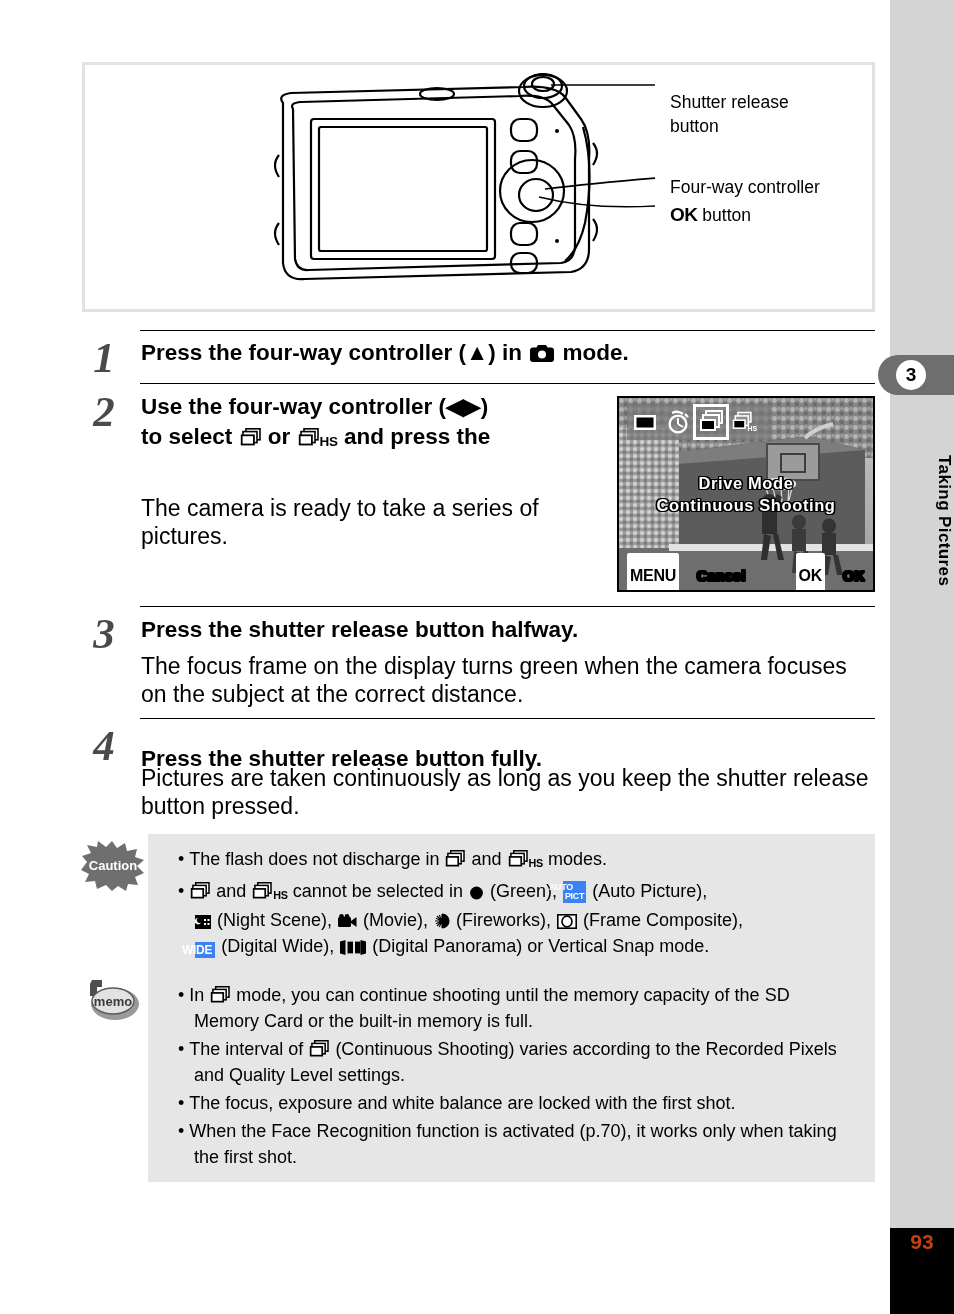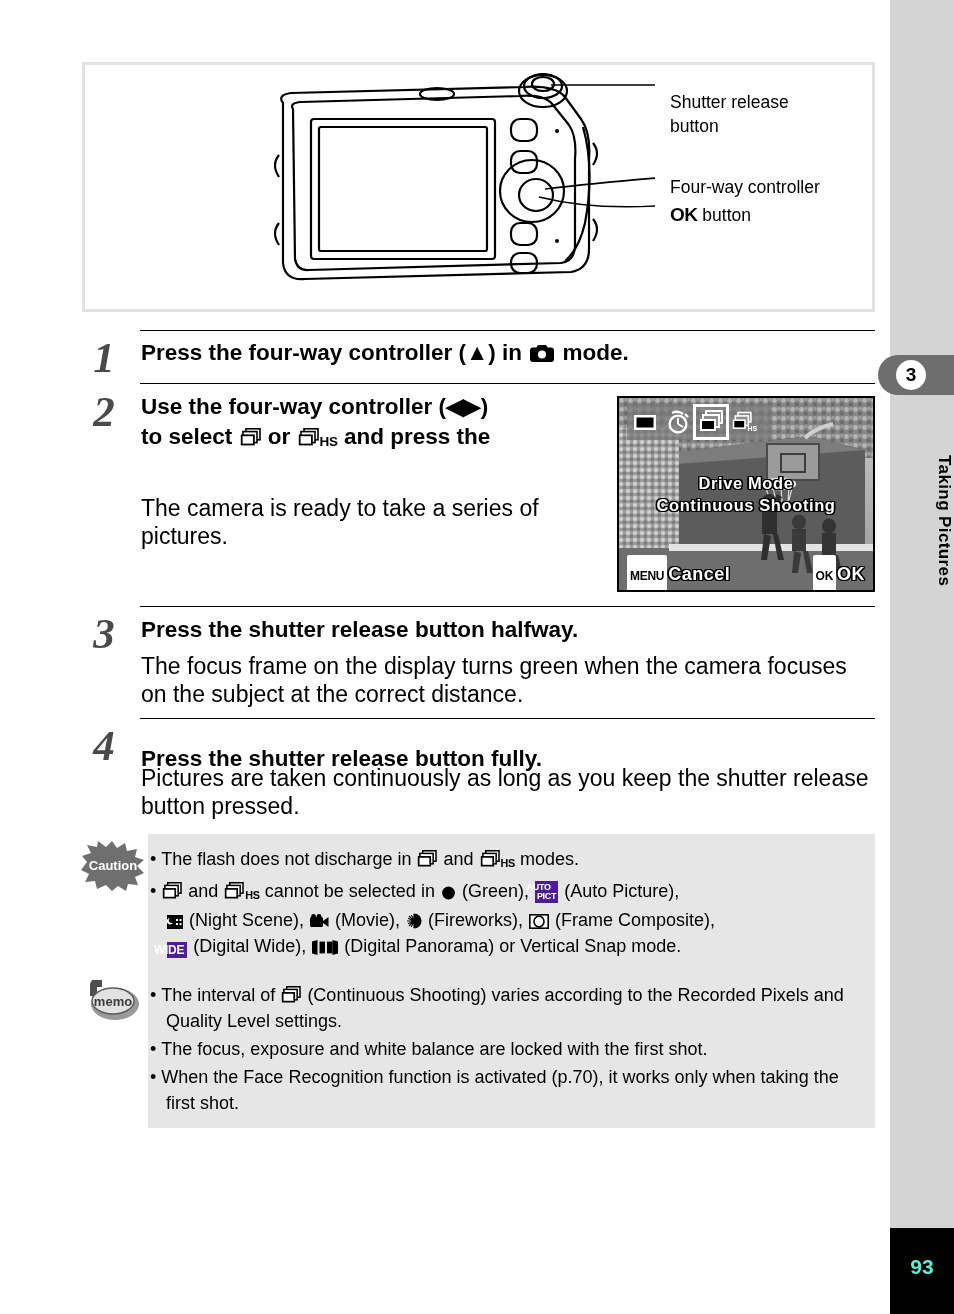--- a/index.html
+++ b/index.html
@@ -36,23 +36,23 @@
     position:absolute; top:398px; left:0;
     width:64px; height:240px;
     display:flex; align-items:flex-start; justify-content:center;
     font-size:17px; font-weight:bold; letter-spacing:0.4px;
     writing-mode:vertical-rl; text-orientation:mixed;
     padding-top:6px;
   }
   #page-number-block {
     position:absolute; left:0; top:1228px;
     width:64px; height:86px;
-    background:#000; color:#5eead4;
+    background:#000; color:#c2410c;
     font-size:21px; font-weight:bold;
-    padding-top:27px; text-align:center;
+    padding-top:2px; text-align:center;
   }
 
   
   #content { position:absolute; left:0; top:0; width:890px; height:1314px; }
 
   
   #illus-frame {
     position:absolute; left:82px; top:62px;
     width:793px; height:250px;
     border:3px solid #e2e2e2;
@@ -122,51 +122,51 @@
     text-shadow:-1.4px 0 #000,1.4px 0 #000,0 -1.4px #000,0 1.4px #000,
                 -1.4px -1.4px #000,1.4px 1.4px #000,1.4px -1.4px #000,-1.4px 1.4px #000;
   }
   #lcd-footer {
     position:absolute; left:0; bottom:5px; width:100%;
     display:flex; justify-content:space-between; align-items:center;
     padding:0 8px;
   }
   .lcd-keycap {
     background:#fff; color:#000; font-weight:bold;
-    font-size:12px; padding:14px 3px; border-radius:2px;
+    font-size:16px; padding:14px 3px; border-radius:2px;
     letter-spacing:-0.3px;
   }
   .lcd-keylabel {
-    color:#ffffff; font-weight:bold; font-size:18px; letter-spacing:0.5px;
-    margin-left:1px;
+    color:#000000; font-weight:bold; font-size:14px; letter-spacing:0.5px;
+    margin-left:18px;
     text-shadow:-1.3px 0 #000,1.3px 0 #000,0 -1.3px #000,0 1.3px #000,
                 -1.3px -1.3px #000,1.3px 1.3px #000,1.3px -1.3px #000,-1.3px 1.3px #000;
   }
 
   
   .notebox {
     position:absolute; left:148px; width:727px;
     background:#e6e6e6;
   }
-  .note-list { margin:0; padding:12px 16px 12px 2px; list-style:none; }
+  .note-list { margin:0; padding:12px 16px 12px 30px; list-style:none; }
   .note-list li {
     font-size:18px; line-height:26px;
     padding-left:16px; text-indent:-16px; margin-bottom:2px;
   }
   .note-list li:last-child { margin-bottom:0; }
   .bullet { margin-right:5px; }
   .note-badge { position:absolute; }
 
   
   .gbox {
     display:inline-block; vertical-align:-2px;
-    background:#4c1d95; color:#fff;
+    background:#3b82f6; color:#fff;
     font-size:9px; font-weight:bold; line-height:9px;
     padding:2px 2px; letter-spacing:-0.3px;
-    text-align:center; margin:0 1px;
+    text-align:left; margin:0 1px;
   }
   .gbox2 { display:inline-block; vertical-align:-3px; margin:0 1px; }
 </style>
 </head>
 <body>
 
 <div id="content">
 
   <div id="illus-frame">
 
@@ -455,20 +455,28 @@
   <svg class="note-badge" style="left:82px; top:978px;" width="62" height="52" viewBox="0 0 62 52">
     <path d="M10 2 L20 2 L20 9 L15 9 L15 18 L8 18 L8 6 Z" fill="#4f4f4f"></path>
     <ellipse cx="33" cy="26" rx="24" ry="16" fill="#9a9a9a"></ellipse>
     <ellipse cx="31" cy="23" rx="21" ry="13" fill="#e2e2e2" stroke="#5a5a5a" stroke-width="1.4"></ellipse>
     <text x="31" y="28" font-size="13" font-weight="bold" fill="#3a3a3a" text-anchor="middle" font-family="Liberation Sans, sans-serif">memo</text>
   </svg>
 
   <div class="notebox" style="top:970px;">
     <ul class="note-list">
       <li>
+        <span class="bullet">•</span><span>In </span><svg class="burst-icon" width="20" height="18" viewBox="0 0 21 19">
+          <rect x="6" y="0.8" width="14" height="11" fill="#fff" stroke="#000" stroke-width="1.6"></rect>
+          <rect x="3" y="3.6" width="14" height="11" fill="#fff" stroke="#000" stroke-width="1.6"></rect>
+          <rect x="0.8" y="6.4" width="14" height="11" fill="#000"></rect>
+          <rect x="2.6" y="8.2" width="10.4" height="7.4" fill="#fff"></rect>
+          </svg><span> mode, you can continue shooting until the memory capacity of the SD Memory Card or the built-in memory is full.</span>
+      </li>
+      <li>
         <span class="bullet">•</span><span>The interval of </span><svg class="burst-icon" width="20" height="18" viewBox="0 0 21 19">
           <rect x="6" y="0.8" width="14" height="11" fill="#fff" stroke="#000" stroke-width="1.6"></rect>
           <rect x="3" y="3.6" width="14" height="11" fill="#fff" stroke="#000" stroke-width="1.6"></rect>
           <rect x="0.8" y="6.4" width="14" height="11" fill="#000"></rect>
           <rect x="2.6" y="8.2" width="10.4" height="7.4" fill="#fff"></rect>
           </svg><span> (Continuous Shooting) varies according to the Recorded Pixels and Quality Level settings.</span>
       </li>
       <li>
         <span class="bullet">•</span><span>The focus, exposure and white balance are locked with the first shot.</span>
       </li>

